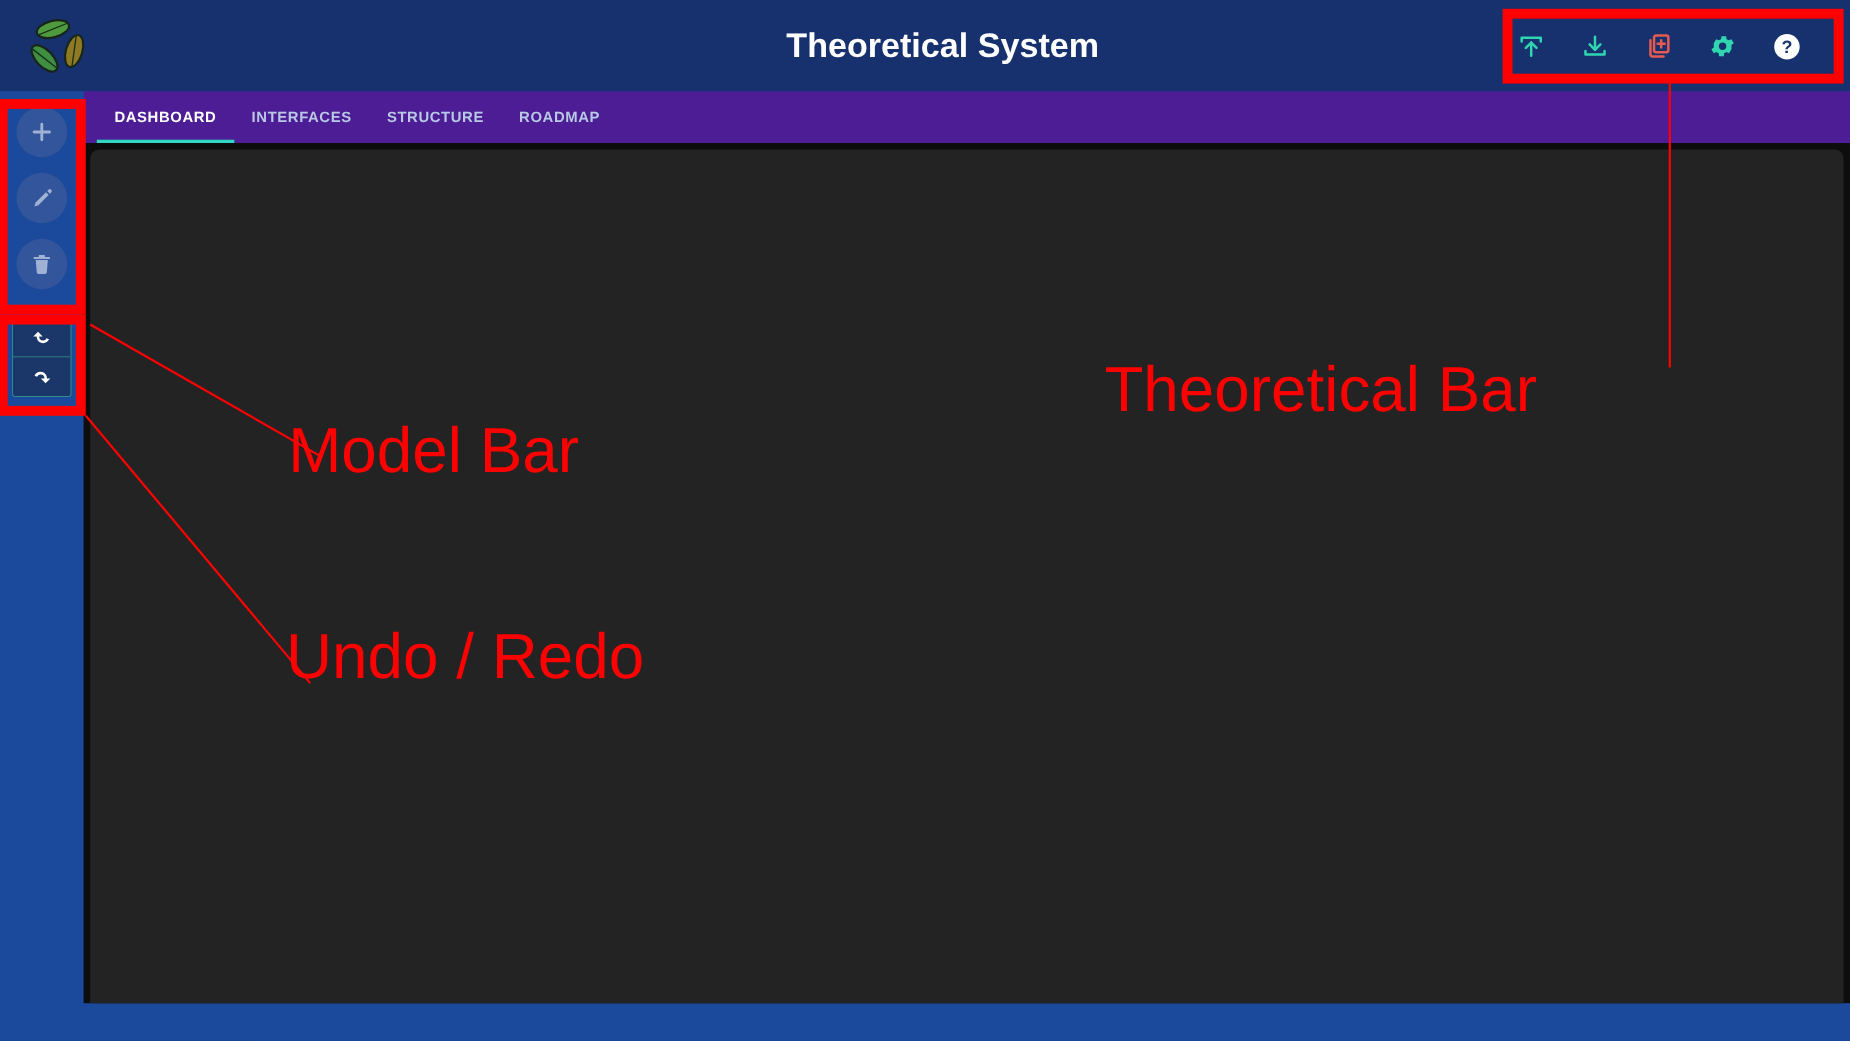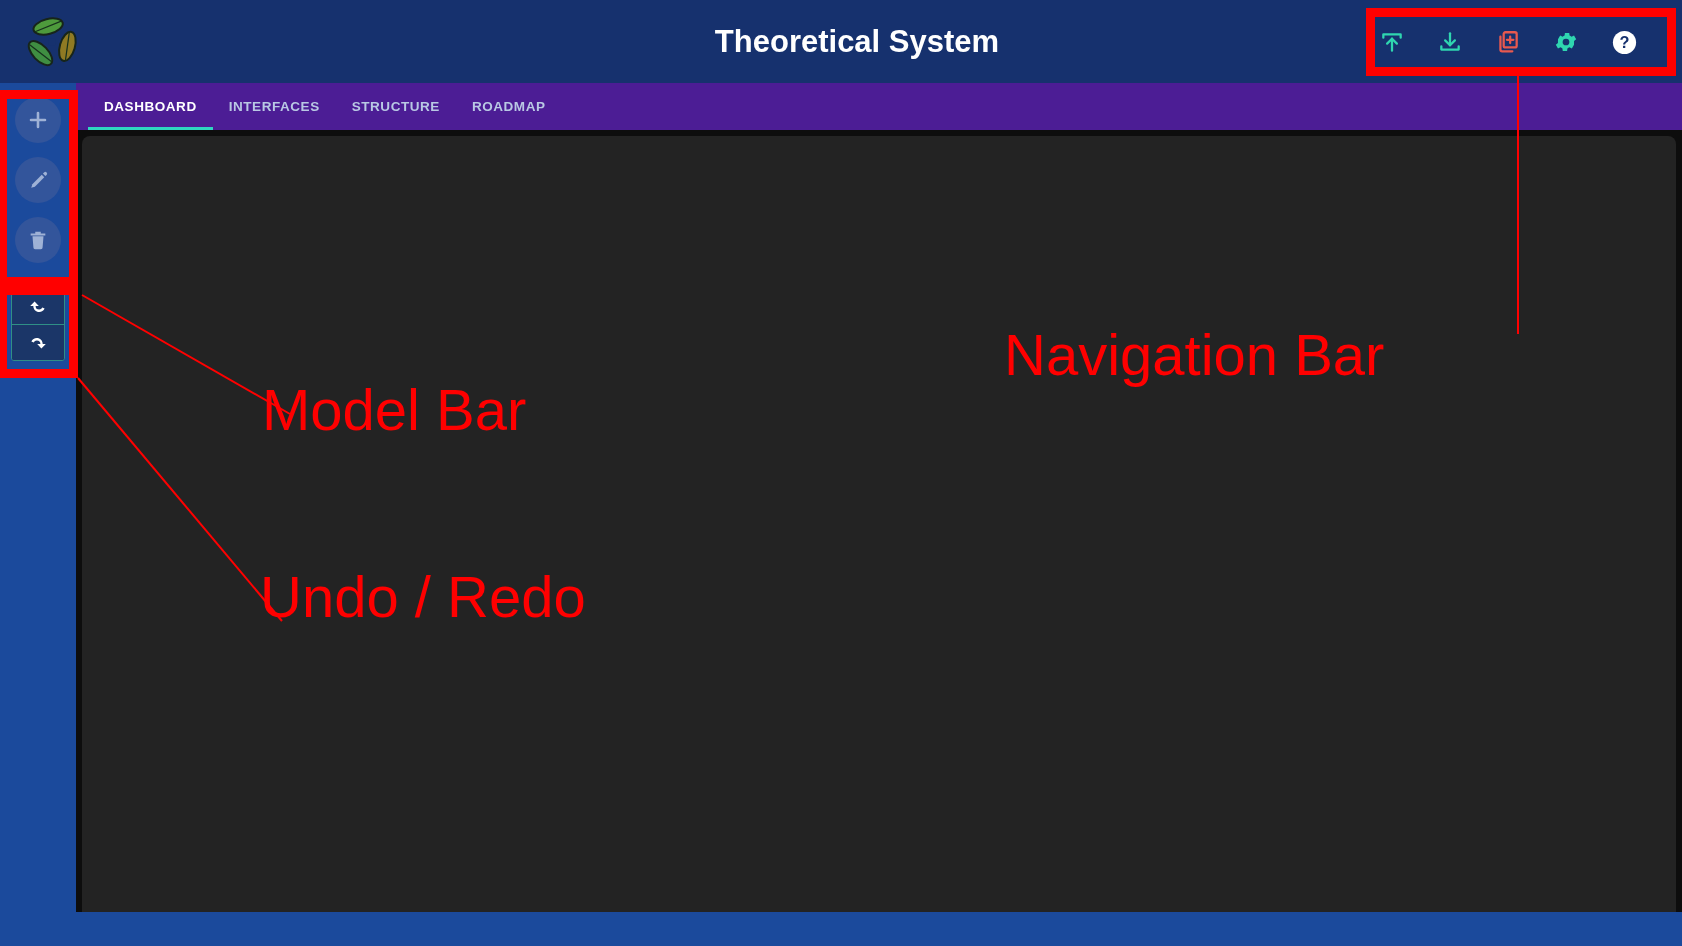--- a/index.html
+++ b/index.html
@@ -364,18 +364,18 @@
     <svg width="1682" height="946" style="position:absolute;left:0;top:0;">
       <line x1="1518" y1="76" x2="1518" y2="334" stroke="#ff0000" stroke-width="2"></line>
       <line x1="82" y1="295" x2="290" y2="414" stroke="#ff0000" stroke-width="2"></line>
       <line x1="78" y1="378" x2="282" y2="621" stroke="#ff0000" stroke-width="2"></line>
     </svg>
 
     <div class="ann-box" id="ann-box-nav"></div>
     <div class="ann-box" id="ann-box-model"></div>
     <div class="ann-box" id="ann-box-undo"></div>
 
-    <div class="ann-label" id="ann-label-nav">Navigation Bar</div>
+    <div class="ann-label" id="ann-label-nav">Theoretical Bar</div>
     <div class="ann-label" id="ann-label-undo">Undo / Redo</div>
     <div class="ann-label" id="ann-label-model">Model Bar</div>
   </div>
 
 </div>
 
 </body></html>

